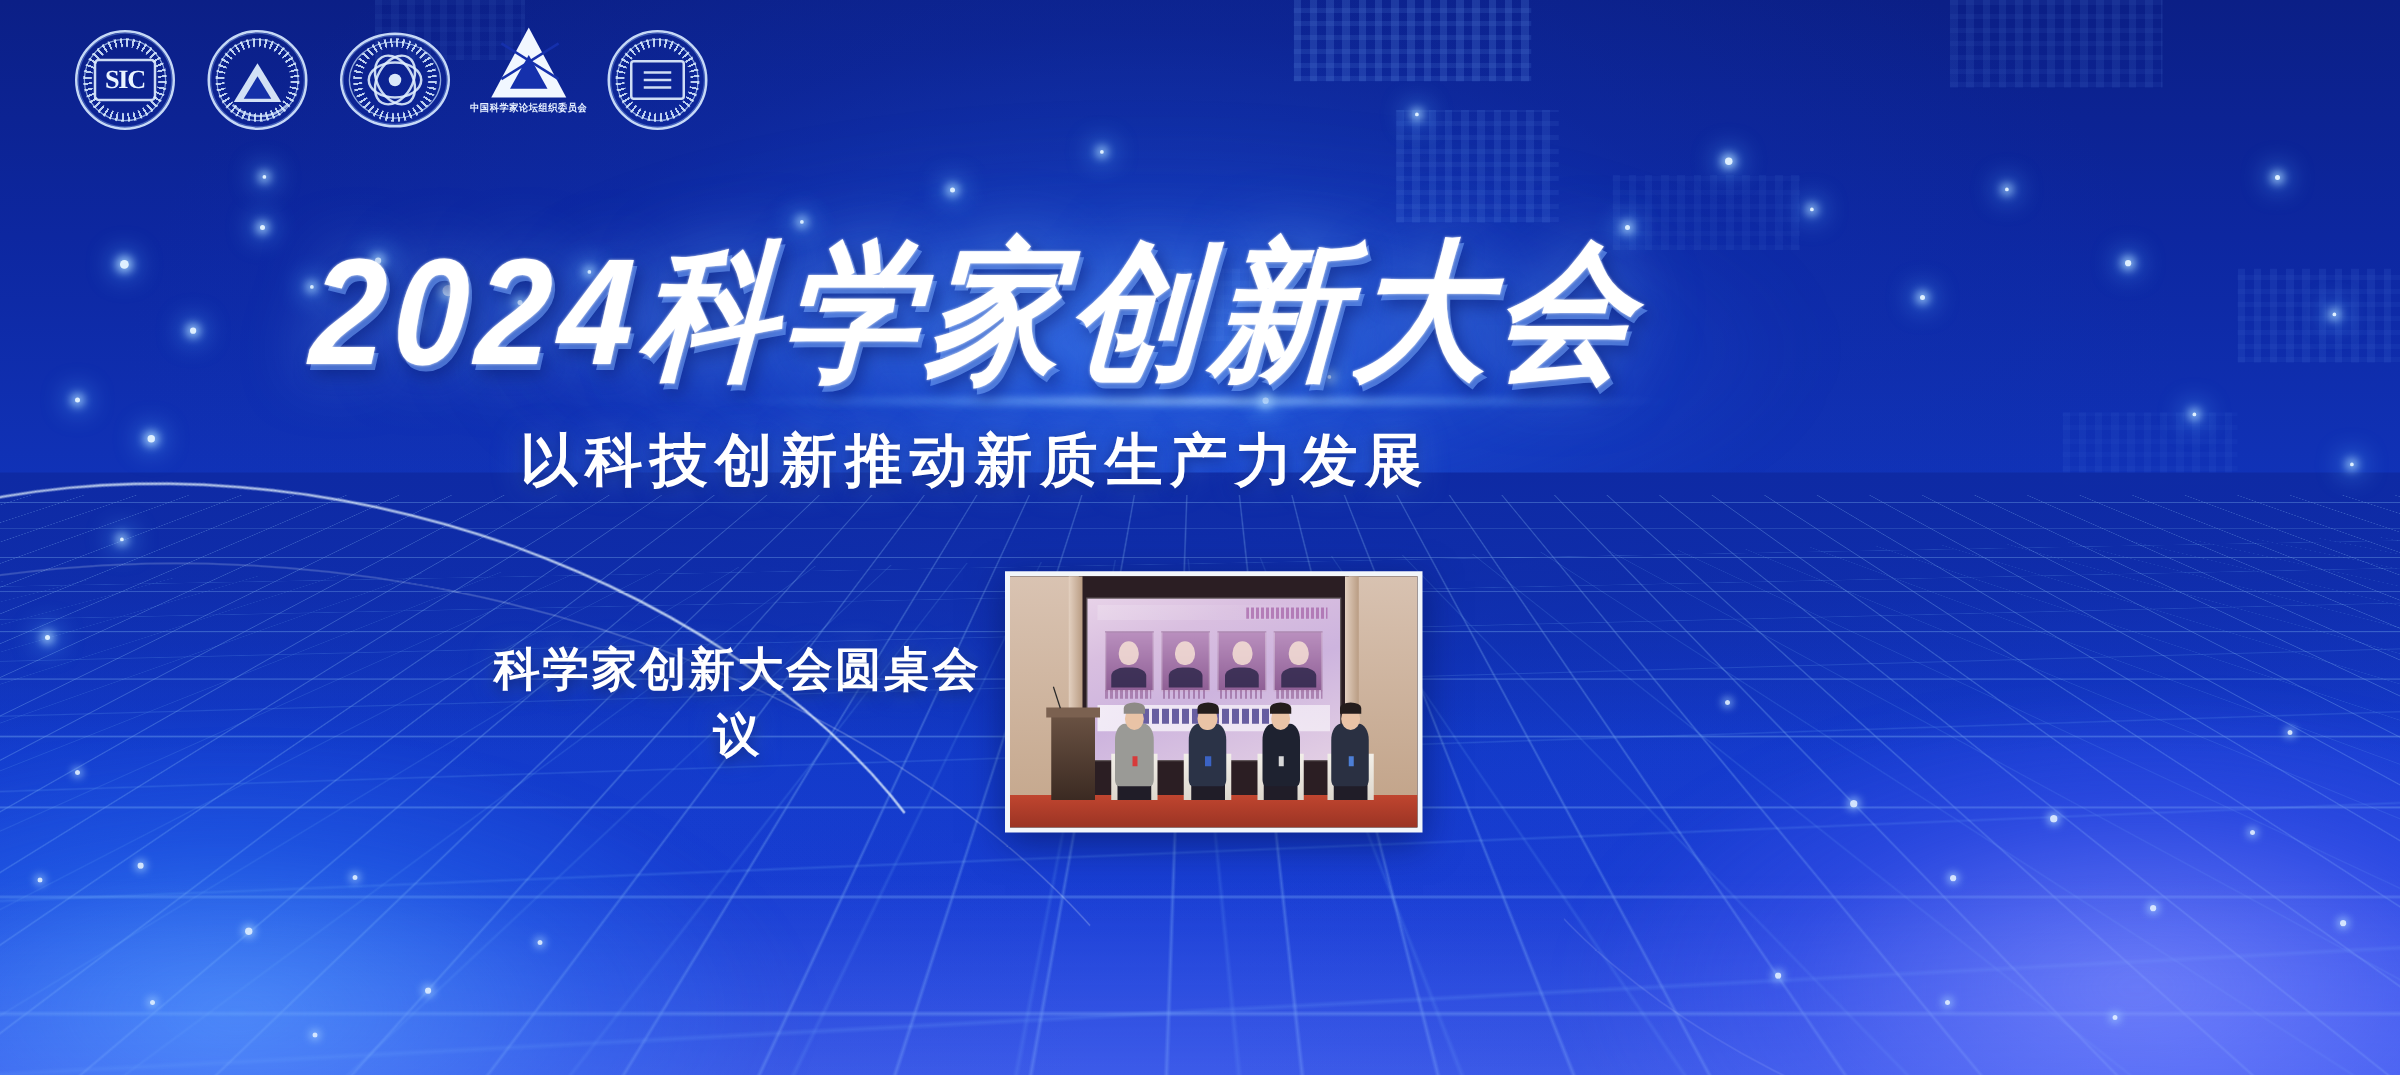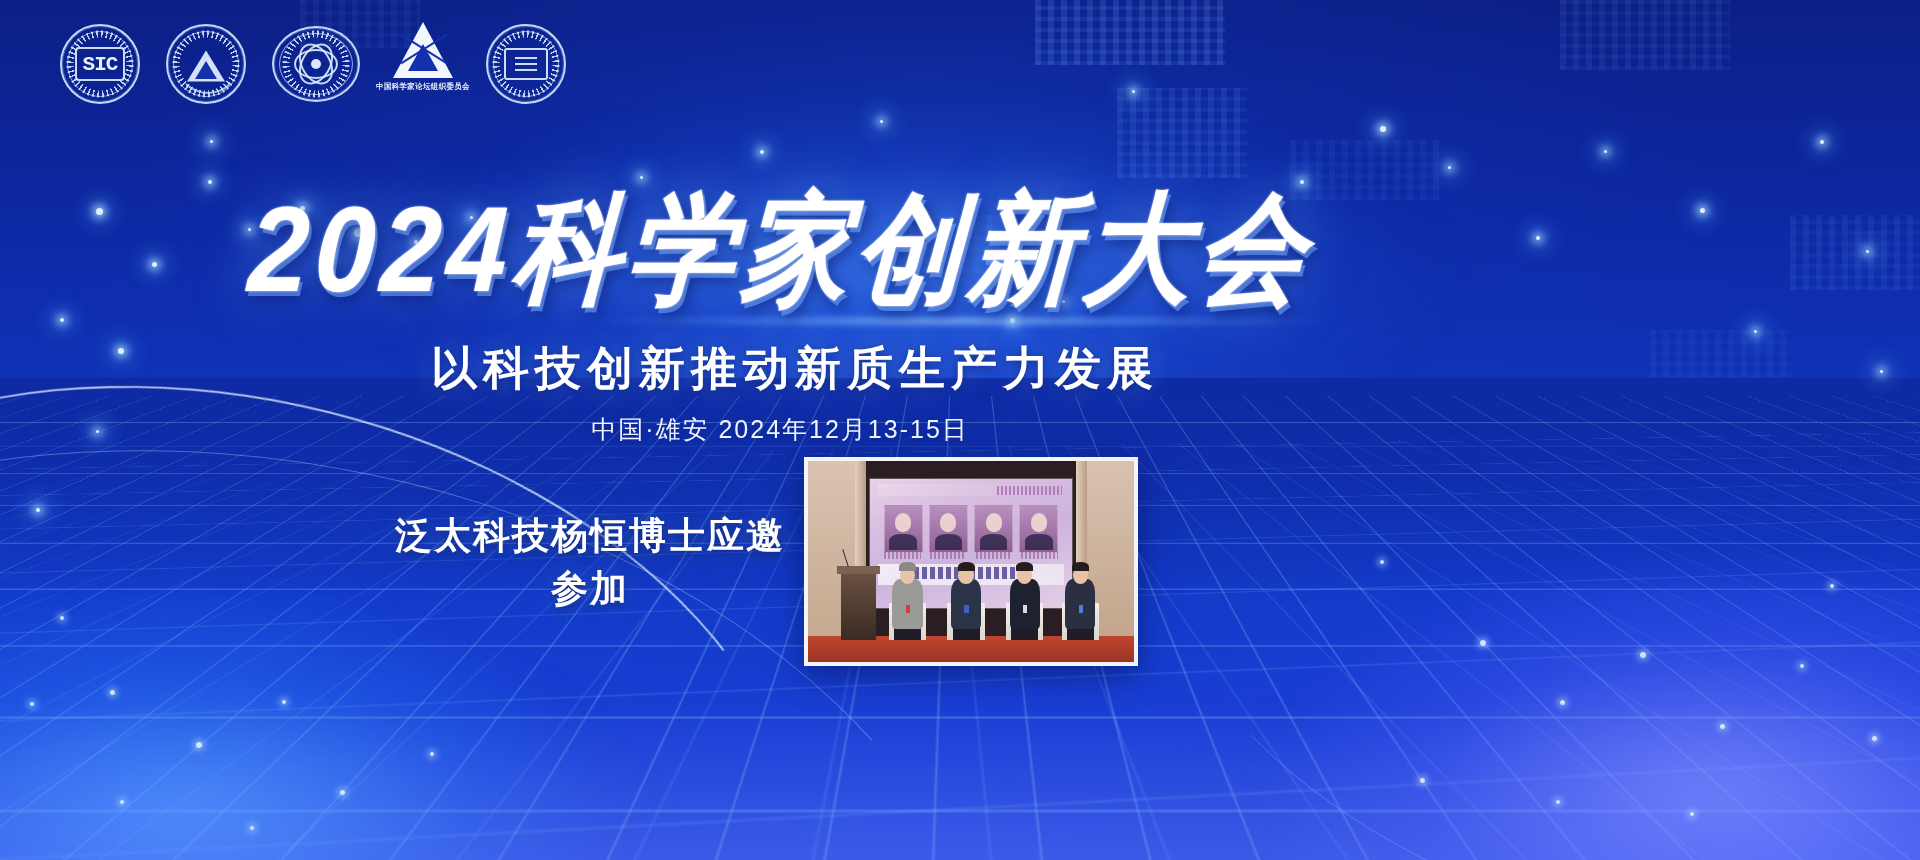--- a/index.html
+++ b/index.html
@@ -90,21 +90,21 @@
   .seal:before{content:"";position:absolute;inset:5px;border-radius:50%;
         border:1px solid rgba(200,226,255,.70);}
   .seal .ring-text{position:absolute;inset:-1px;border-radius:50%;
         background:
           repeating-conic-gradient(from 200deg, rgba(220,238,255,.85) 0deg 3deg, rgba(220,238,255,0) 3deg 9deg);
         -webkit-mask:radial-gradient(circle, transparent 0 26px, #000 27px 33px, transparent 34px);
         mask:radial-gradient(circle, transparent 0 26px, #000 27px 33px, transparent 34px);}
   .seal .core{position:absolute;left:50%;top:50%;transform:translate(-50%,-50%);
         font-weight:bold;color:#eaf4ff;letter-spacing:-1px;}
 
-  .seal1 .core{font-size:21px;font-family:Liberation Mono, monospace;}
+  .seal1 .core{font-size:21px;font-family:Liberation Serif, serif;}
   .seal1 .core-ring{position:absolute;left:50%;top:50%;transform:translate(-50%,-50%);
         width:46px;height:30px;border:2px solid rgba(225,240,255,.9);border-radius:4px;}
 
   .seal2 .tri{position:absolute;left:50%;top:52%;transform:translate(-50%,-50%);
         width:0;height:0;border-left:19px solid transparent;border-right:19px solid transparent;
         border-bottom:31px solid rgba(228,242,255,.92);}
   .seal2 .tri-in{position:absolute;left:50%;top:58%;transform:translate(-50%,-50%);
         width:0;height:0;border-left:11px solid transparent;border-right:11px solid transparent;
         border-bottom:18px solid #1430a8;}
   .seal2 .arcl{position:absolute;left:8px;bottom:8px;width:60px;height:34px;
@@ -158,21 +158,21 @@
       0 0 2px rgba(255,255,255,.9),
       3px 4px 0 rgba(120,170,255,.55),
       5px 7px 14px rgba(10,30,120,.75),
       0 0 48px rgba(120,185,255,.55);
   }
   #title-underglow{position:absolute;left:50%;top:316px;transform:translateX(-50%);
     width:760px;height:10px;border-radius:50%;
     background:radial-gradient(ellipse at center, rgba(190,225,255,.95) 0%, rgba(110,175,255,.45) 38%, rgba(0,0,0,0) 72%);
     filter:blur(3px);z-index:7;}
 
-  #subtitle{position:absolute;left:15px;top:338px;width:1560px;text-align:center;z-index:8;
+  #subtitle{position:absolute;left:0;top:338px;width:1560px;text-align:center;z-index:8;
     font-size:46px;font-weight:bold;color:#ffffff;letter-spacing:6px;
     text-shadow:0 2px 10px rgba(10,35,130,.85),0 0 26px rgba(120,185,255,.45);}
 
   #dateline{position:absolute;left:0;top:413px;width:1560px;text-align:center;z-index:8;
     font-size:25px;color:#eef5ff;letter-spacing:2px;
     text-shadow:0 1px 6px rgba(10,35,130,.8);}
 
   
   #caption{position:absolute;left:380px;top:510px;width:420px;text-align:center;z-index:9;
     font-size:37px;font-weight:bold;line-height:1.42;color:#ffffff;letter-spacing:2px;
@@ -363,24 +363,23 @@
 
   </div>
 
   <div id="title-wrap">
     <span id="main-title">2024科学家创新大会</span>
   </div>
   <div id="title-underglow"></div>
 
   <div id="subtitle">以科技创新推动新质生产力发展</div>
 
-  <div id="dateline">中国·雄安  2024年12月13-15日</div>
 
   <div id="caption">
-    <div>泛太科技杨恒博士应邀参加</div>
+    <div>科学家创新大会圆桌会议</div>
   </div>
 
   <div id="photo-frame">
     <div id="photo">
       <div class="ph-wallmid"></div>
       <div class="ph-wallL"></div>
       <div class="ph-wallR"></div>
       <div class="ph-col c1"></div>
       <div class="ph-col c2"></div>
 

